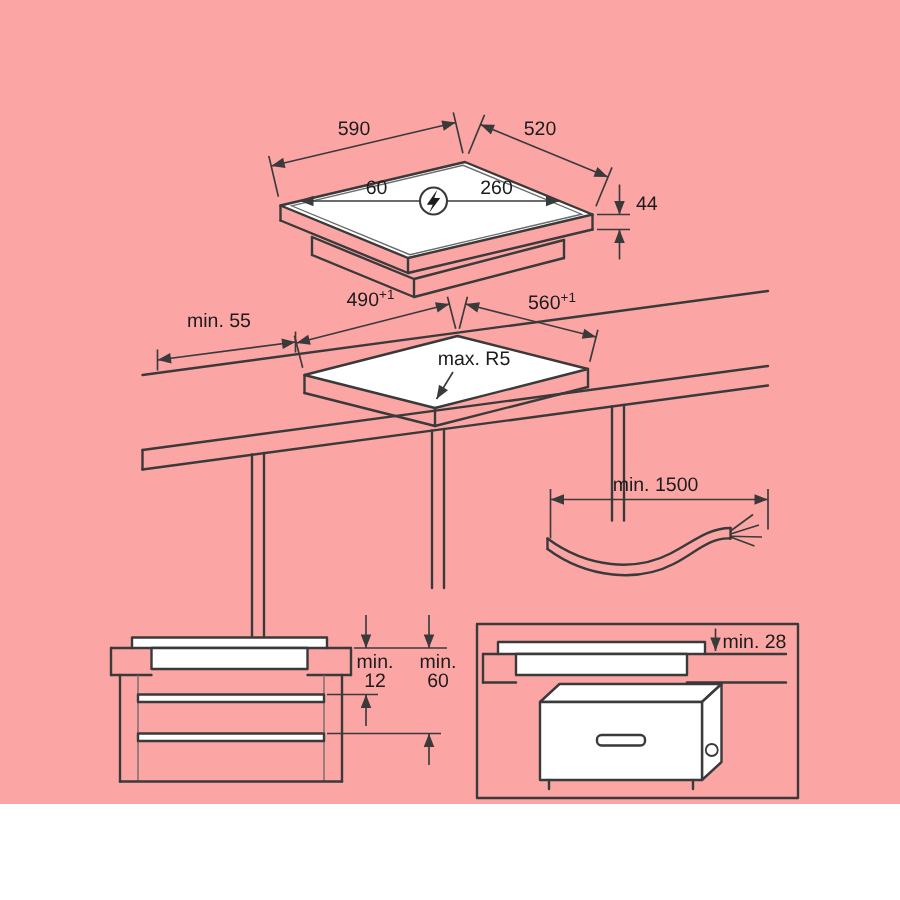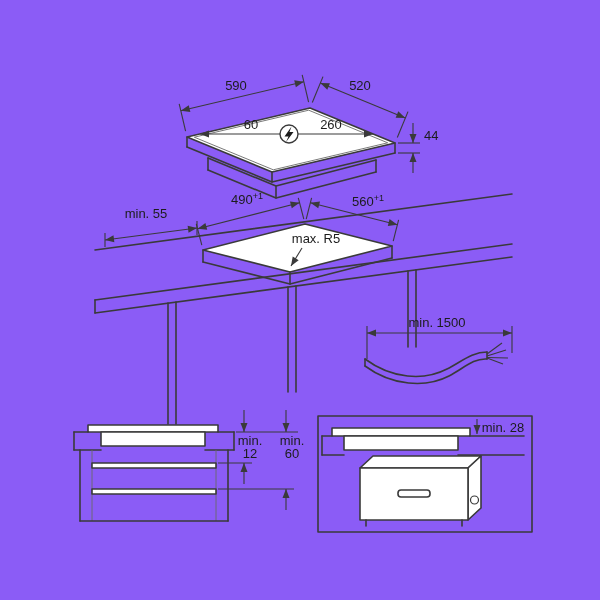--- a/index.html
+++ b/index.html
@@ -1,16 +1,16 @@
 <!DOCTYPE html>
 <html><head>
 <meta charset="utf-8">
 <style>
   html,body{margin:0;padding:0;background:#ffffff;}
-  .canvas{width:600px;height:600px;position:relative;background:#8b5cf6;overflow:hidden;}
+  .canvas{width:600px;height:536px;position:relative;background:#fca5a5;overflow:hidden;}
   svg{display:block;}
   text{font-family:"Liberation Sans","DejaVu Sans",sans-serif;font-size:13px;fill:#1c1c1c;}
   .sup{font-size:9px;}
   .ln{fill:none;stroke:#3a3a3a;stroke-width:1.6;stroke-linejoin:round;stroke-linecap:round;}
   .lnf{fill:#ffffff;stroke:#3a3a3a;stroke-width:1.6;stroke-linejoin:round;}
   .thin{fill:none;stroke:#6a6a6a;stroke-width:0.9;}
   .dim{fill:none;stroke:#3a3a3a;stroke-width:1.1;}
   .blt{fill:#1c1c1c;stroke:none;}
 </style>
 </head>

